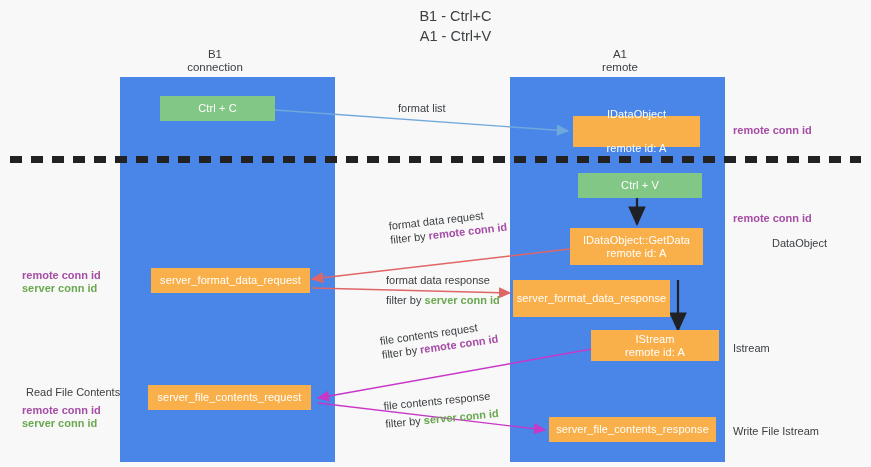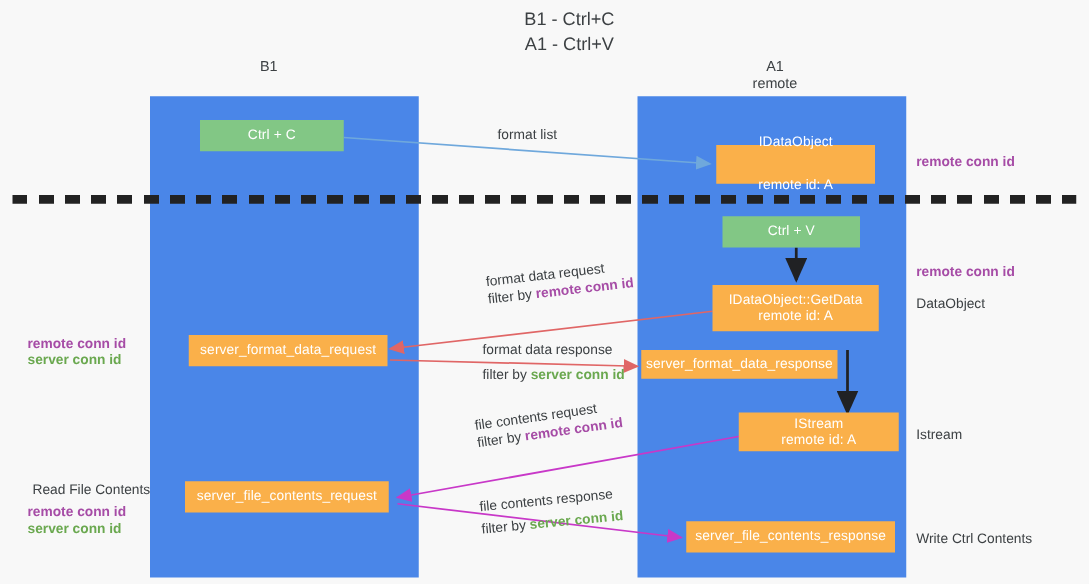--- a/index.html
+++ b/index.html
@@ -94,20 +94,21 @@
 
 <div id="canvas">
 
   <div class="title">
     <div>B1 - Ctrl+C</div>
     <div>A1 - Ctrl+V</div>
   </div>
 
   <div class="col-head" style="left:145px; top:48px; width:140px;">
     <div>B1</div>
+    <div>connection</div>
   </div>
   <div class="col-head" style="left:545px; top:48px; width:150px;">
     <div>A1</div>
     <div>remote</div>
   </div>
 
   <div class="lane" style="left:120px; top:77px; width:215px; height:385px;"></div>
   <div class="lane" style="left:510px; top:77px; width:215px; height:385px;"></div>
 
   <svg class="overlay">
@@ -143,34 +144,34 @@
 
   <div class="node green" style="left:160px; top:96px; width:115px; height:25px;">
     <div>Ctrl + C</div>
   </div>
 
   <div class="node orange" style="left:573px; top:116px; width:127px; height:31px;gap:21px;">
     <div>IDataObject</div>
     <div class="l2">remote id: A</div>
   </div>
 
-  <div class="node green" style="left:578px; top:173px; width:110px; height:25px;">
+  <div class="node green" style="left:578px; top:173px; width:124px; height:25px;">
     <div>Ctrl + V</div>
   </div>
 
   <div class="node orange" style="left:570px; top:228px; width:133px; height:37px;">
     <div>IDataObject::GetData</div>
     <div class="l2">remote id: A</div>
   </div>
 
   <div class="node orange" style="left:151px; top:268px; width:159px; height:25px;">
     <div>server_format_data_request</div>
   </div>
 
-  <div class="node orange" style="left:513px; top:280px; width:157px; height:23px;">
+  <div class="node orange" style="left:513px; top:280px; width:157px; height:37px;">
     <div>server_format_data_response</div>
   </div>
 
   <div class="node orange" style="left:591px; top:330px; width:128px; height:31px;">
     <div>IStream</div>
     <div class="l2">remote id: A</div>
   </div>
 
   <div class="node orange" style="left:549px; top:417px; width:167px; height:25px;">
     <div>server_file_contents_response</div>
@@ -197,23 +198,23 @@
     <div><span>filter by </span><span class="hl-purple">remote conn id</span></div>
   </div>
 
   <div class="edgelabel" style="left:383px; top:399px; transform: rotate(-5.5deg);">
     <div>file contents response</div>
     <div style="margin-top:4px;"><span>filter by </span><span class="hl-green">server conn id</span></div>
   </div>
 
   <div class="sidelabel purple" style="left:733px; top:123px;">remote conn id</div>
   <div class="sidelabel purple" style="left:733px; top:211px;">remote conn id</div>
-  <div class="sidelabel plain" style="left:733px; top:236px;">DataObject</div>
+  <div class="sidelabel plain" style="left:772px; top:236px;">DataObject</div>
   <div class="sidelabel plain" style="left:733px; top:341px;">Istream</div>
-  <div class="sidelabel plain" style="left:733px; top:424px;">Write Ctrl Contents</div>
+  <div class="sidelabel plain" style="left:733px; top:424px;">Write File Istream</div>
 
   <div class="sidelabel purple" style="left:22px; top:268px;">remote conn id</div>
   <div class="sidelabel green" style="left:22px; top:281px;">server conn id</div>
 
   <div class="sidelabel plain" style="left:26px; top:385px;">Read File Contents</div>
   <div class="sidelabel purple" style="left:22px; top:403px;">remote conn id</div>
   <div class="sidelabel green" style="left:22px; top:416px;">server conn id</div>
 
   <div class="dashline"></div>
 

